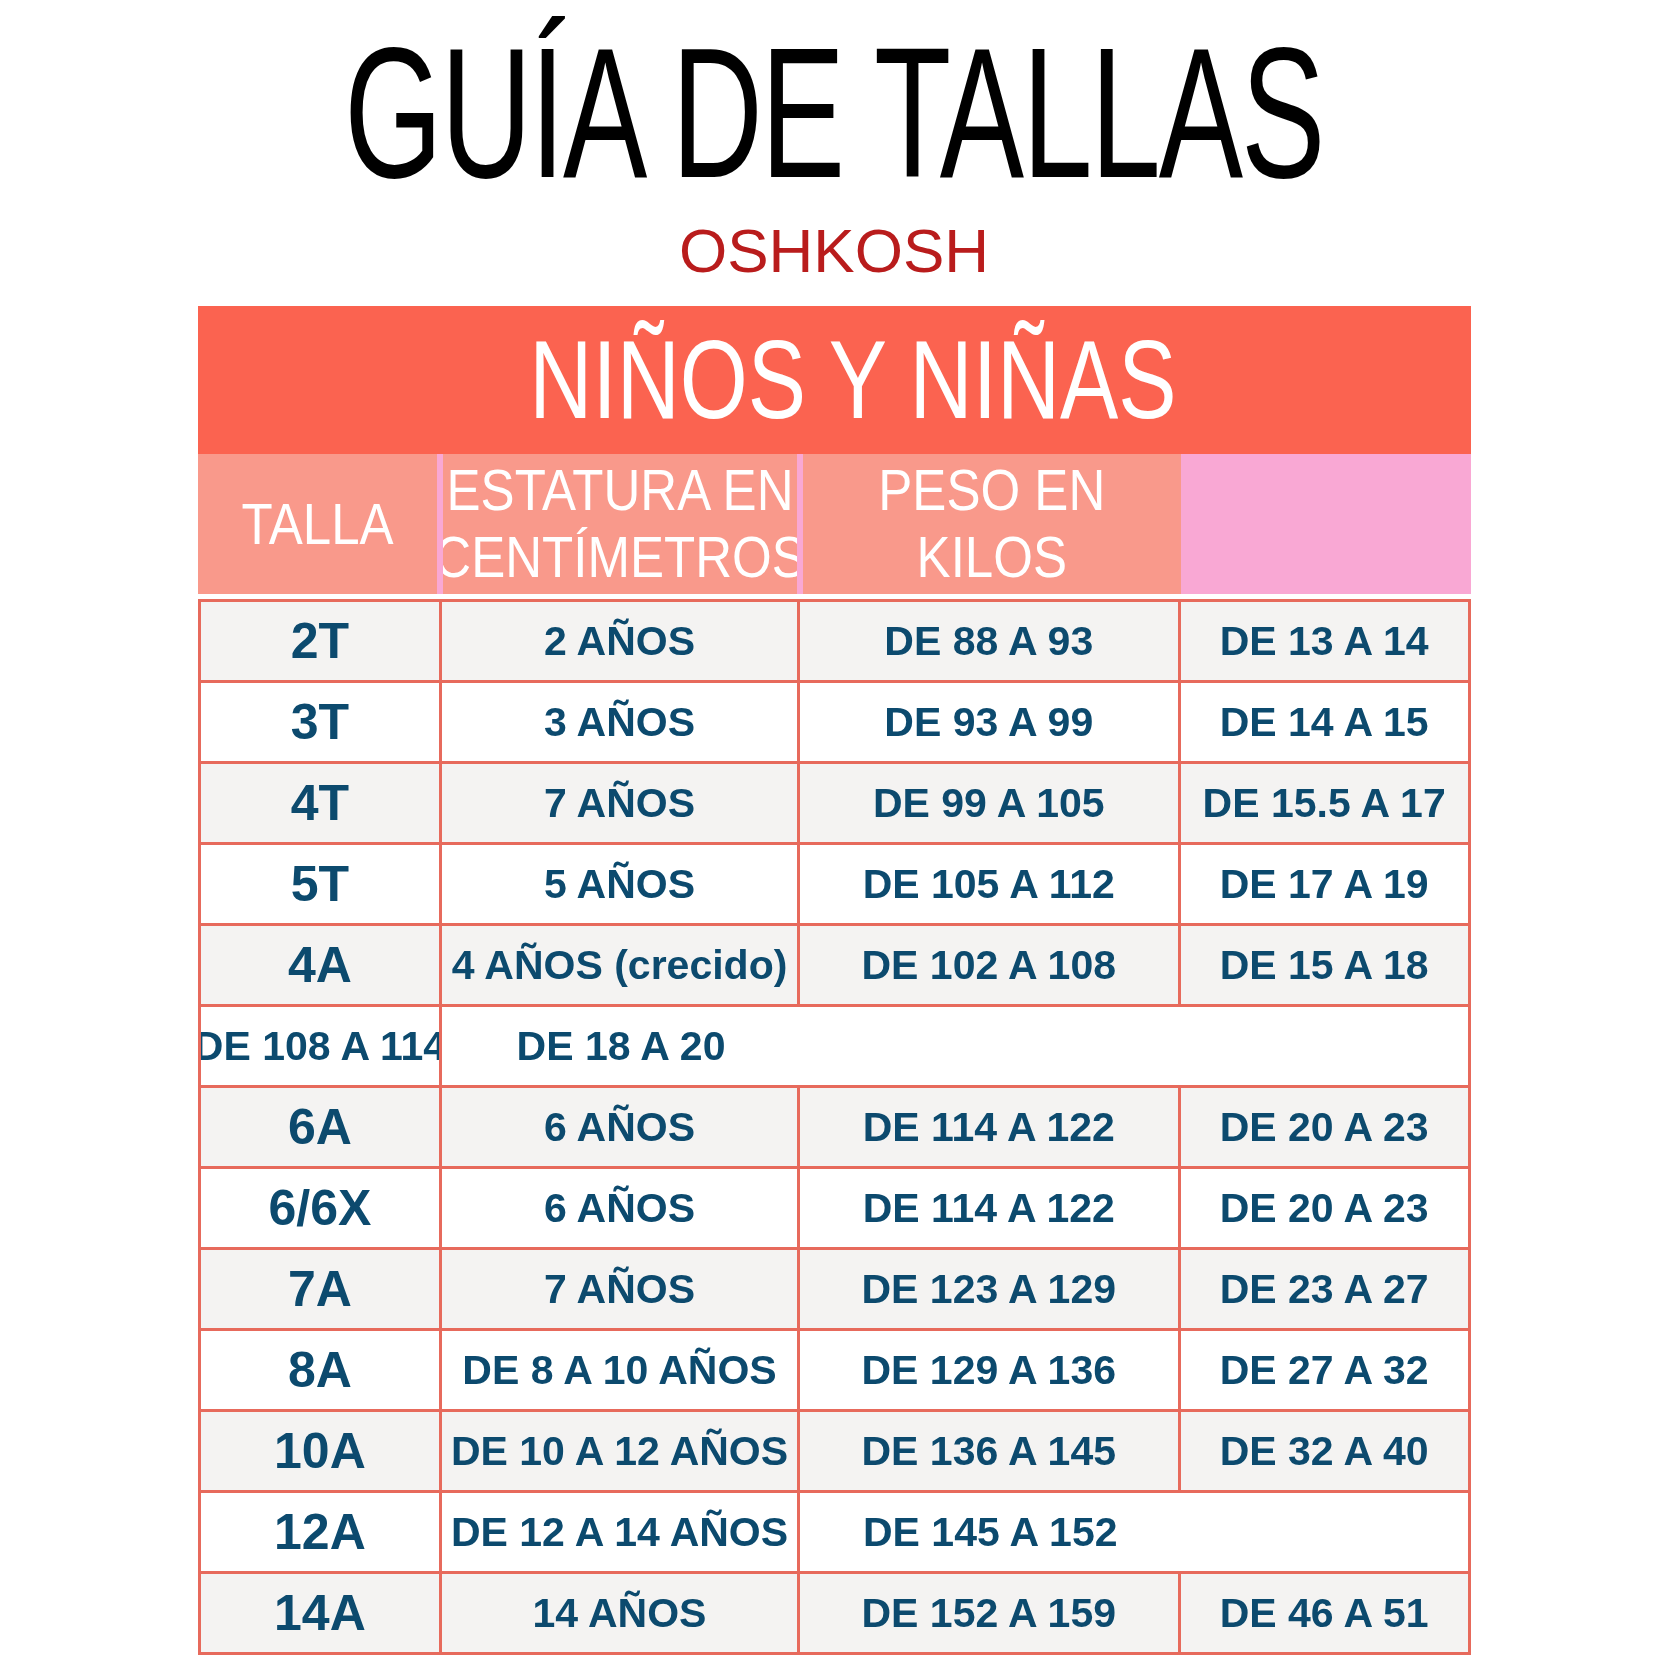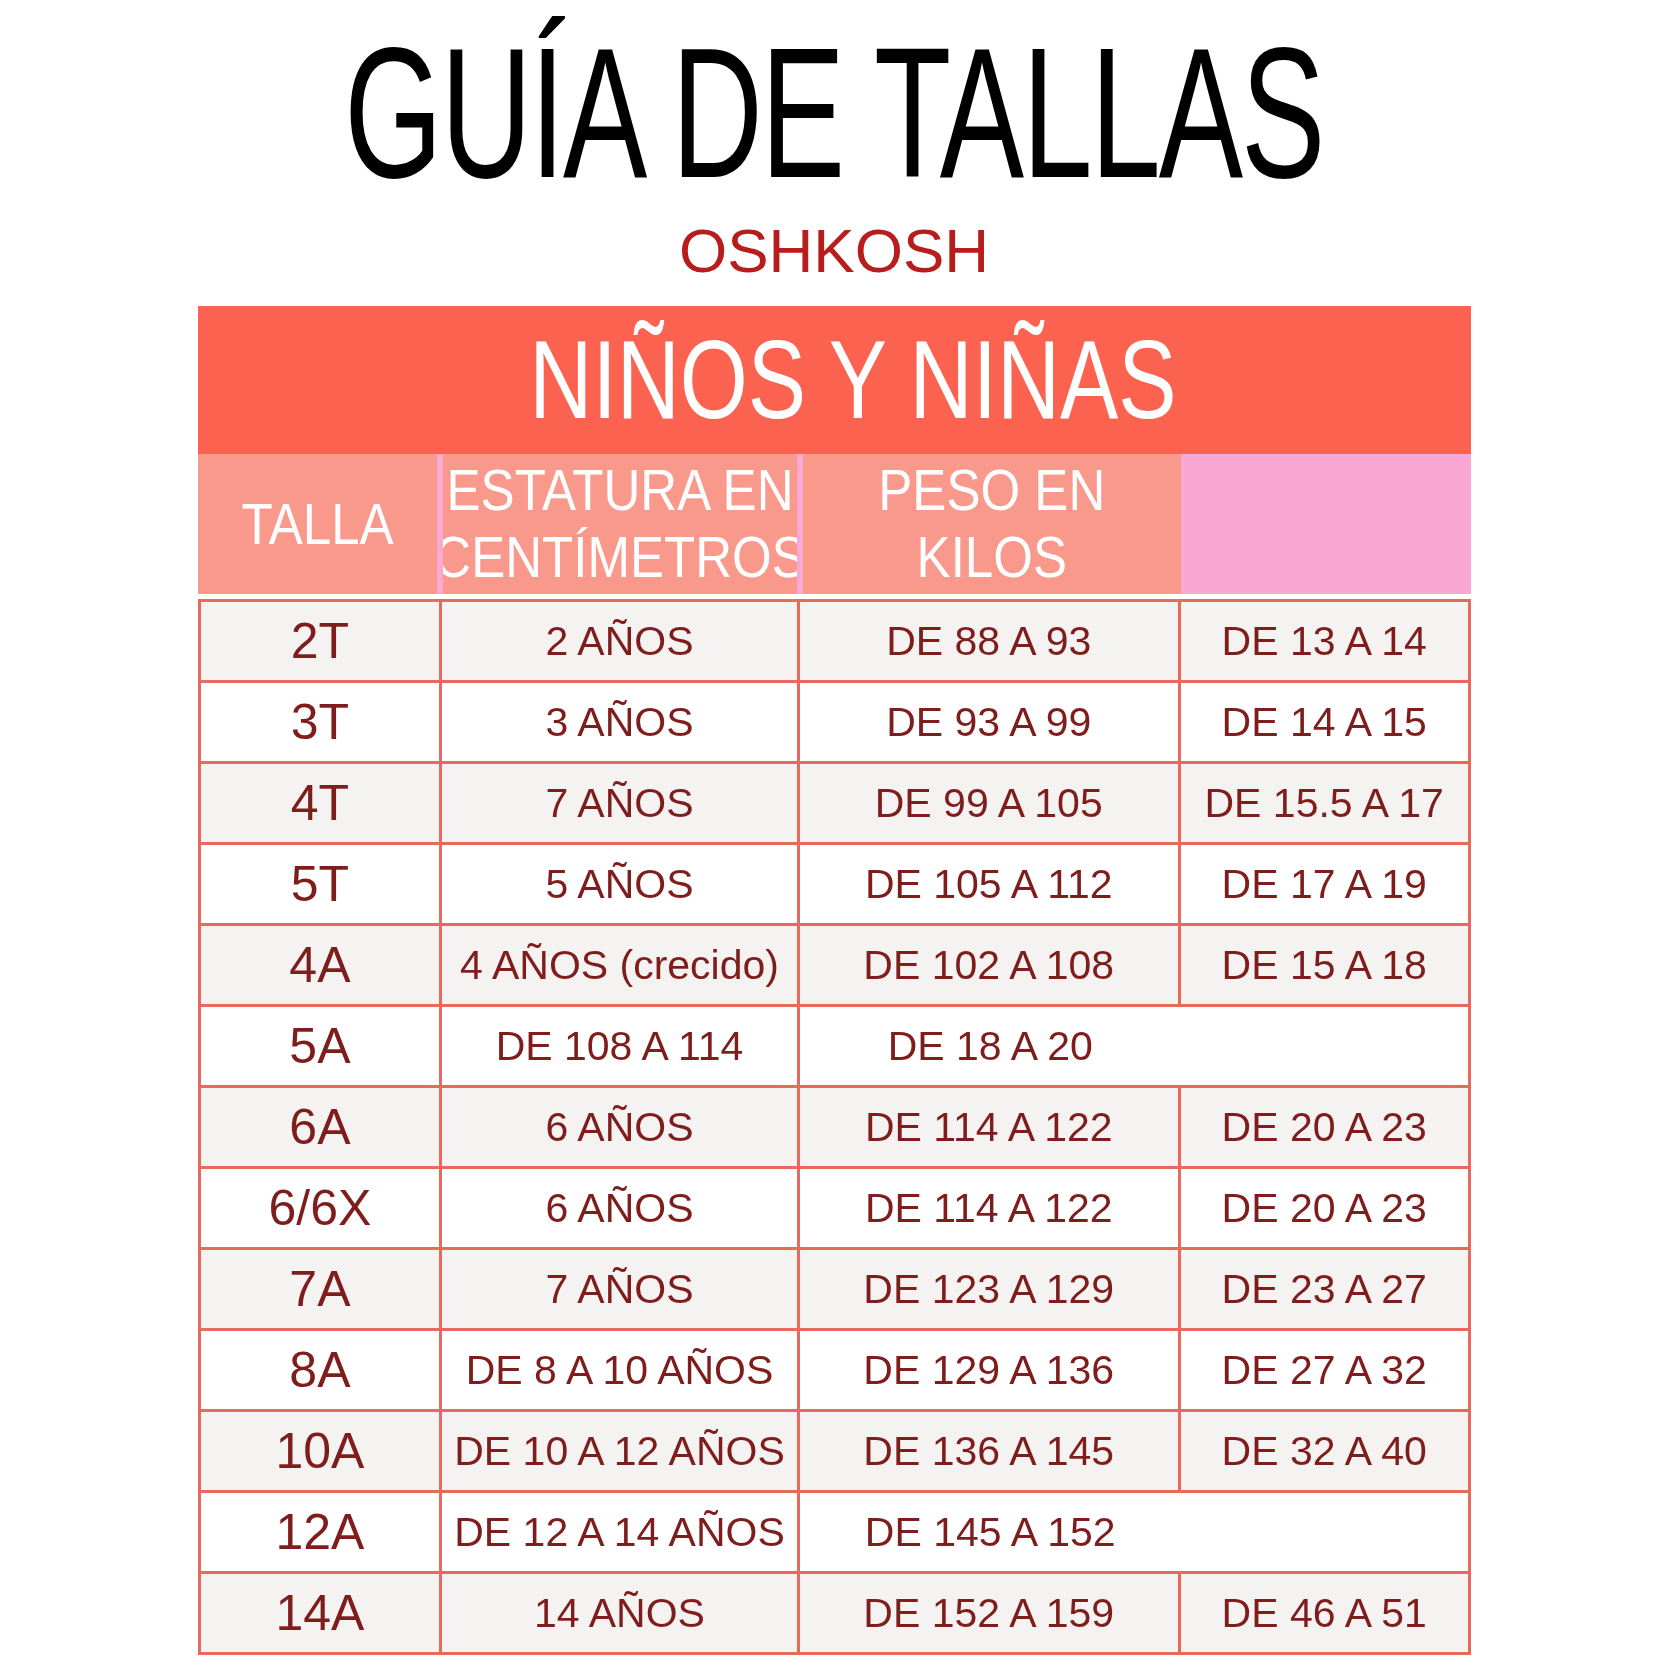--- a/index.html
+++ b/index.html
@@ -101,25 +101,26 @@
     background: #f4f3f2;
   }
   .data-row + .data-row {
     border-top: 3px solid #e76a5c;
   }
   .data-cell {
     display: flex;
     align-items: center;
     justify-content: center;
     text-align: center;
-    color: #7f1d1d;
+    color: #0c4a6e;
     font-size: 41px;
     border-right: 3px solid #e76a5c;
     white-space: nowrap;
     overflow: hidden;
+    font-weight: bold;
   }
   .data-cell:last-child {
     border-right: none;
   }
   .data-cell.size-col {
     font-size: 50px;
   }
 </style>
 </head>
 <body>
@@ -175,21 +176,20 @@
       <div class="data-cell">DE 105 A 112</div>
       <div class="data-cell">DE 17 A 19</div>
     </div>
       <div class="data-row alt">
       <div class="data-cell size-col">4A</div>
       <div class="data-cell">4 AÑOS (crecido)</div>
       <div class="data-cell">DE 102 A 108</div>
       <div class="data-cell">DE 15 A 18</div>
     </div>
       <div class="data-row">
-      <div class="data-cell size-col">5A</div>
       <div class="data-cell">DE 108 A 114</div>
       <div class="data-cell">DE 18 A 20</div>
     </div>
       <div class="data-row alt">
       <div class="data-cell size-col">6A</div>
       <div class="data-cell">6 AÑOS</div>
       <div class="data-cell">DE 114 A 122</div>
       <div class="data-cell">DE 20 A 23</div>
     </div>
       <div class="data-row">

